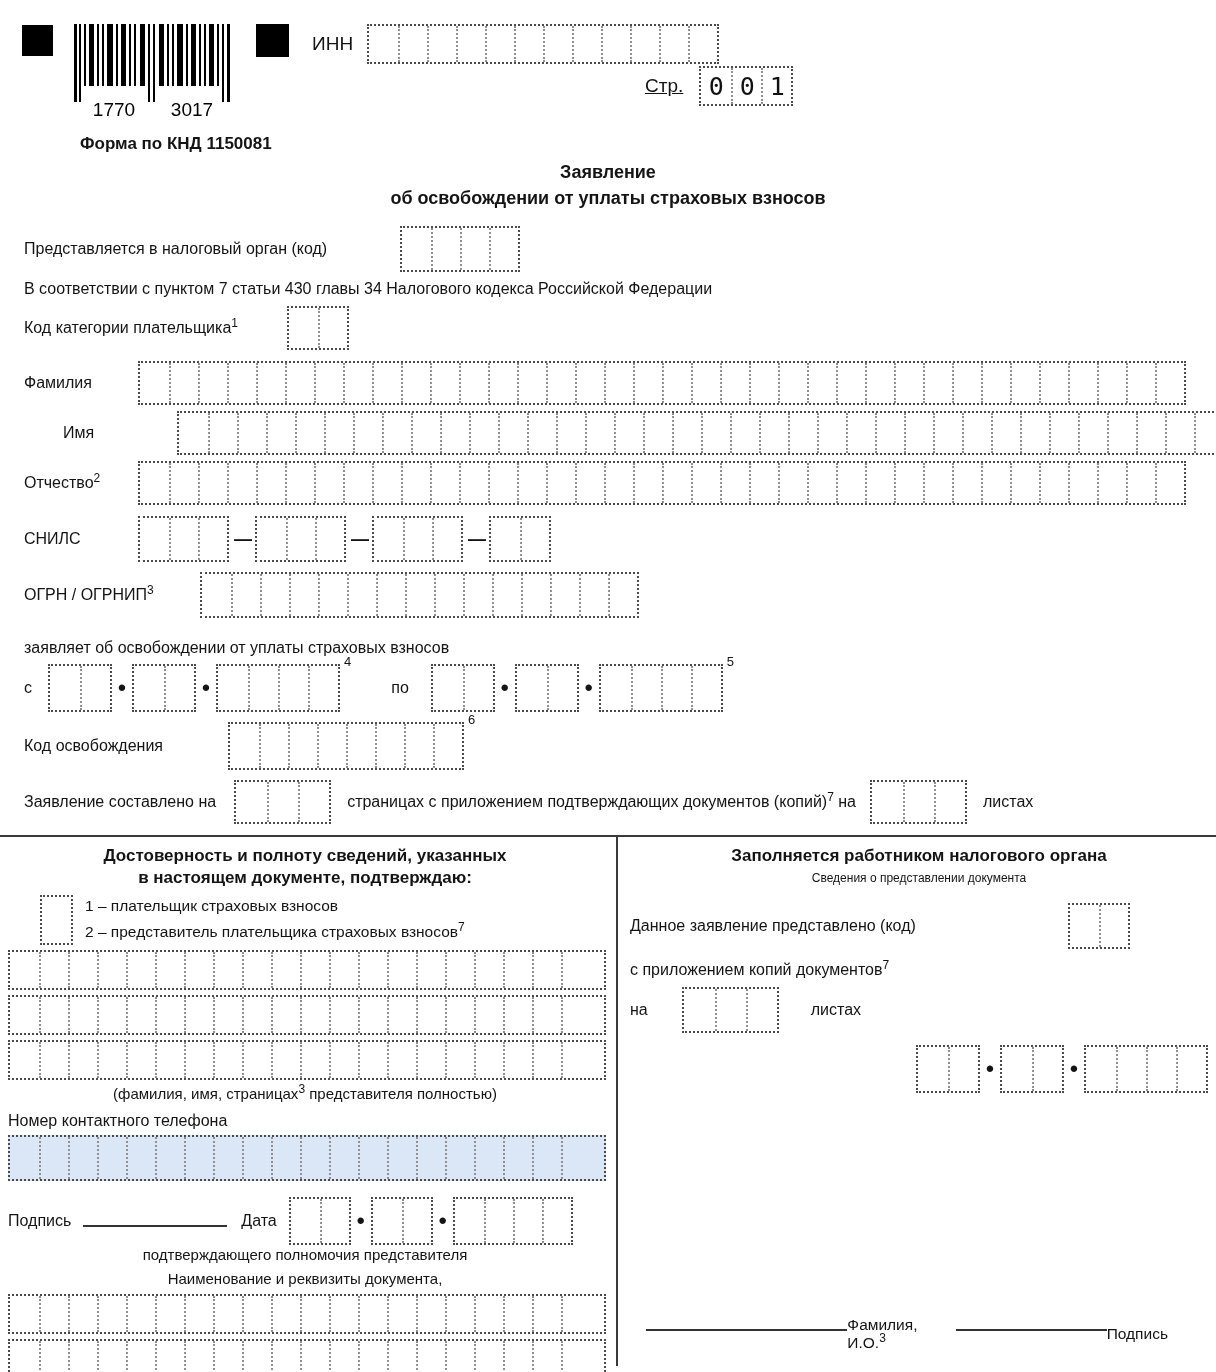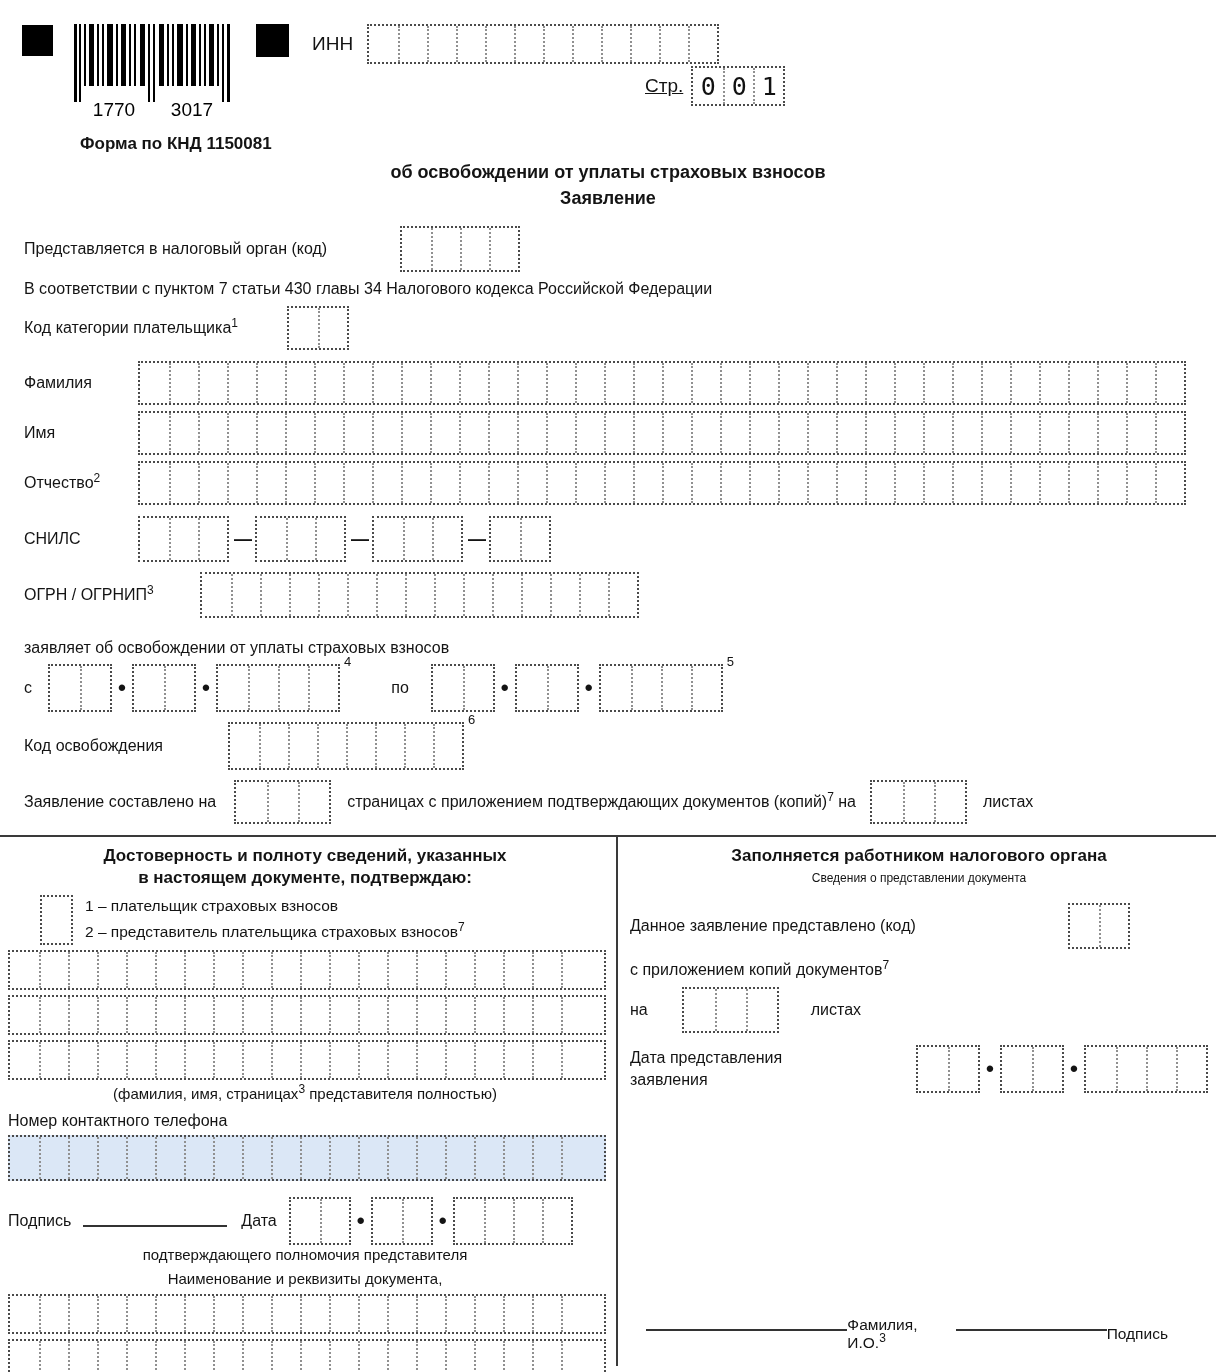--- a/index.html
+++ b/index.html
@@ -31,21 +31,21 @@
 
   
   .header{position:relative;height:128px;}
   .sq{position:absolute;background:#000;}
   .sq1{left:22px;top:25px;width:31px;height:31px;}
   .sq2{left:256px;top:24px;width:33px;height:33px;}
   .barcode{position:absolute;left:74px;top:24px;}
   .inn-row{position:absolute;left:312px;top:24px;display:flex;align-items:center;}
   .inn-row .lbl{font-size:19px;margin-right:14px;}
   .str-row{position:absolute;left:645px;top:66px;display:flex;align-items:center;}
-  .str-row .lbl{font-size:19px;margin-right:8px;text-decoration:underline;}
+  .str-row .lbl{font-size:19px;margin-right:16px;text-decoration:underline;}
 
   .form-code{margin:6px 0 0 80px;font-weight:bold;font-size:17px;}
   .title{text-align:center;font-weight:bold;font-size:18px;line-height:26px;margin-top:5px;}
 
   .legal{margin:8px 0 0 24px;}
   .statement{margin:21px 0 0 24px;}
 
   
   .bottom{margin-top:11px;border-top:2px solid #3a3a3a;display:flex;height:531px;box-sizing:border-box;}
   .bcol-left{flex:none;width:618px;border-right:2px solid #3a3a3a;box-sizing:border-box;
@@ -132,22 +132,22 @@
           <div class="c">0</div>
           <div class="c">0</div>
           <div class="c">1</div>
         </div>
     </div>
   </div>
 
   <div class="form-code">Форма по КНД 1150081</div>
 
   <div class="title">
+    <div>Заявление</div>
     <div>об освобождении от уплаты страховых взносов</div>
-    <div>Заявление</div>
   </div>
 
   <div class="frow" style="margin-top:15px;">
     <span class="lbl" style="width:376px;">Представляется в налоговый орган (код)</span>
     <div class="cells h46">
         <div class="c"></div>
         <div class="c"></div>
         <div class="c"></div>
         <div class="c"></div>
       </div>
@@ -199,21 +199,21 @@
         <div class="c"></div>
         <div class="c"></div>
         <div class="c"></div>
         <div class="c"></div>
         <div class="c"></div>
         <div class="c"></div>
       </div>
   </div>
 
   <div class="frow" style="margin-top:6px;">
-    <span class="lbl" style="width:114px;">Имя</span>
+    <span class="lbl" style="width:114px;margin-left:39px;">Имя</span>
     <div class="cells">
         <div class="c"></div>
         <div class="c"></div>
         <div class="c"></div>
         <div class="c"></div>
         <div class="c"></div>
         <div class="c"></div>
         <div class="c"></div>
         <div class="c"></div>
         <div class="c"></div>
@@ -608,24 +608,20 @@
         <span>на</span>
         <div class="cells h46 w31" style="margin-left:34px;">
             <div class="c"></div>
             <div class="c"></div>
             <div class="c"></div>
           </div>
         <span style="margin-left:32px;">листах</span>
       </div>
 
       <div style="display:flex;align-items:center;margin-top:12px;">
-        <div style="line-height:22px;flex:none;">
-          <div>Дата представления</div>
-          <div>заявления</div>
-        </div>
         <div style="display:flex;align-items:center;margin-left:auto;">
           <div class="cells h48 w30">
               <div class="c"></div>
               <div class="c"></div>
             </div>
           <span class="sep"></span>
           <div class="cells h48 w30">
               <div class="c"></div>
               <div class="c"></div>
             </div>

